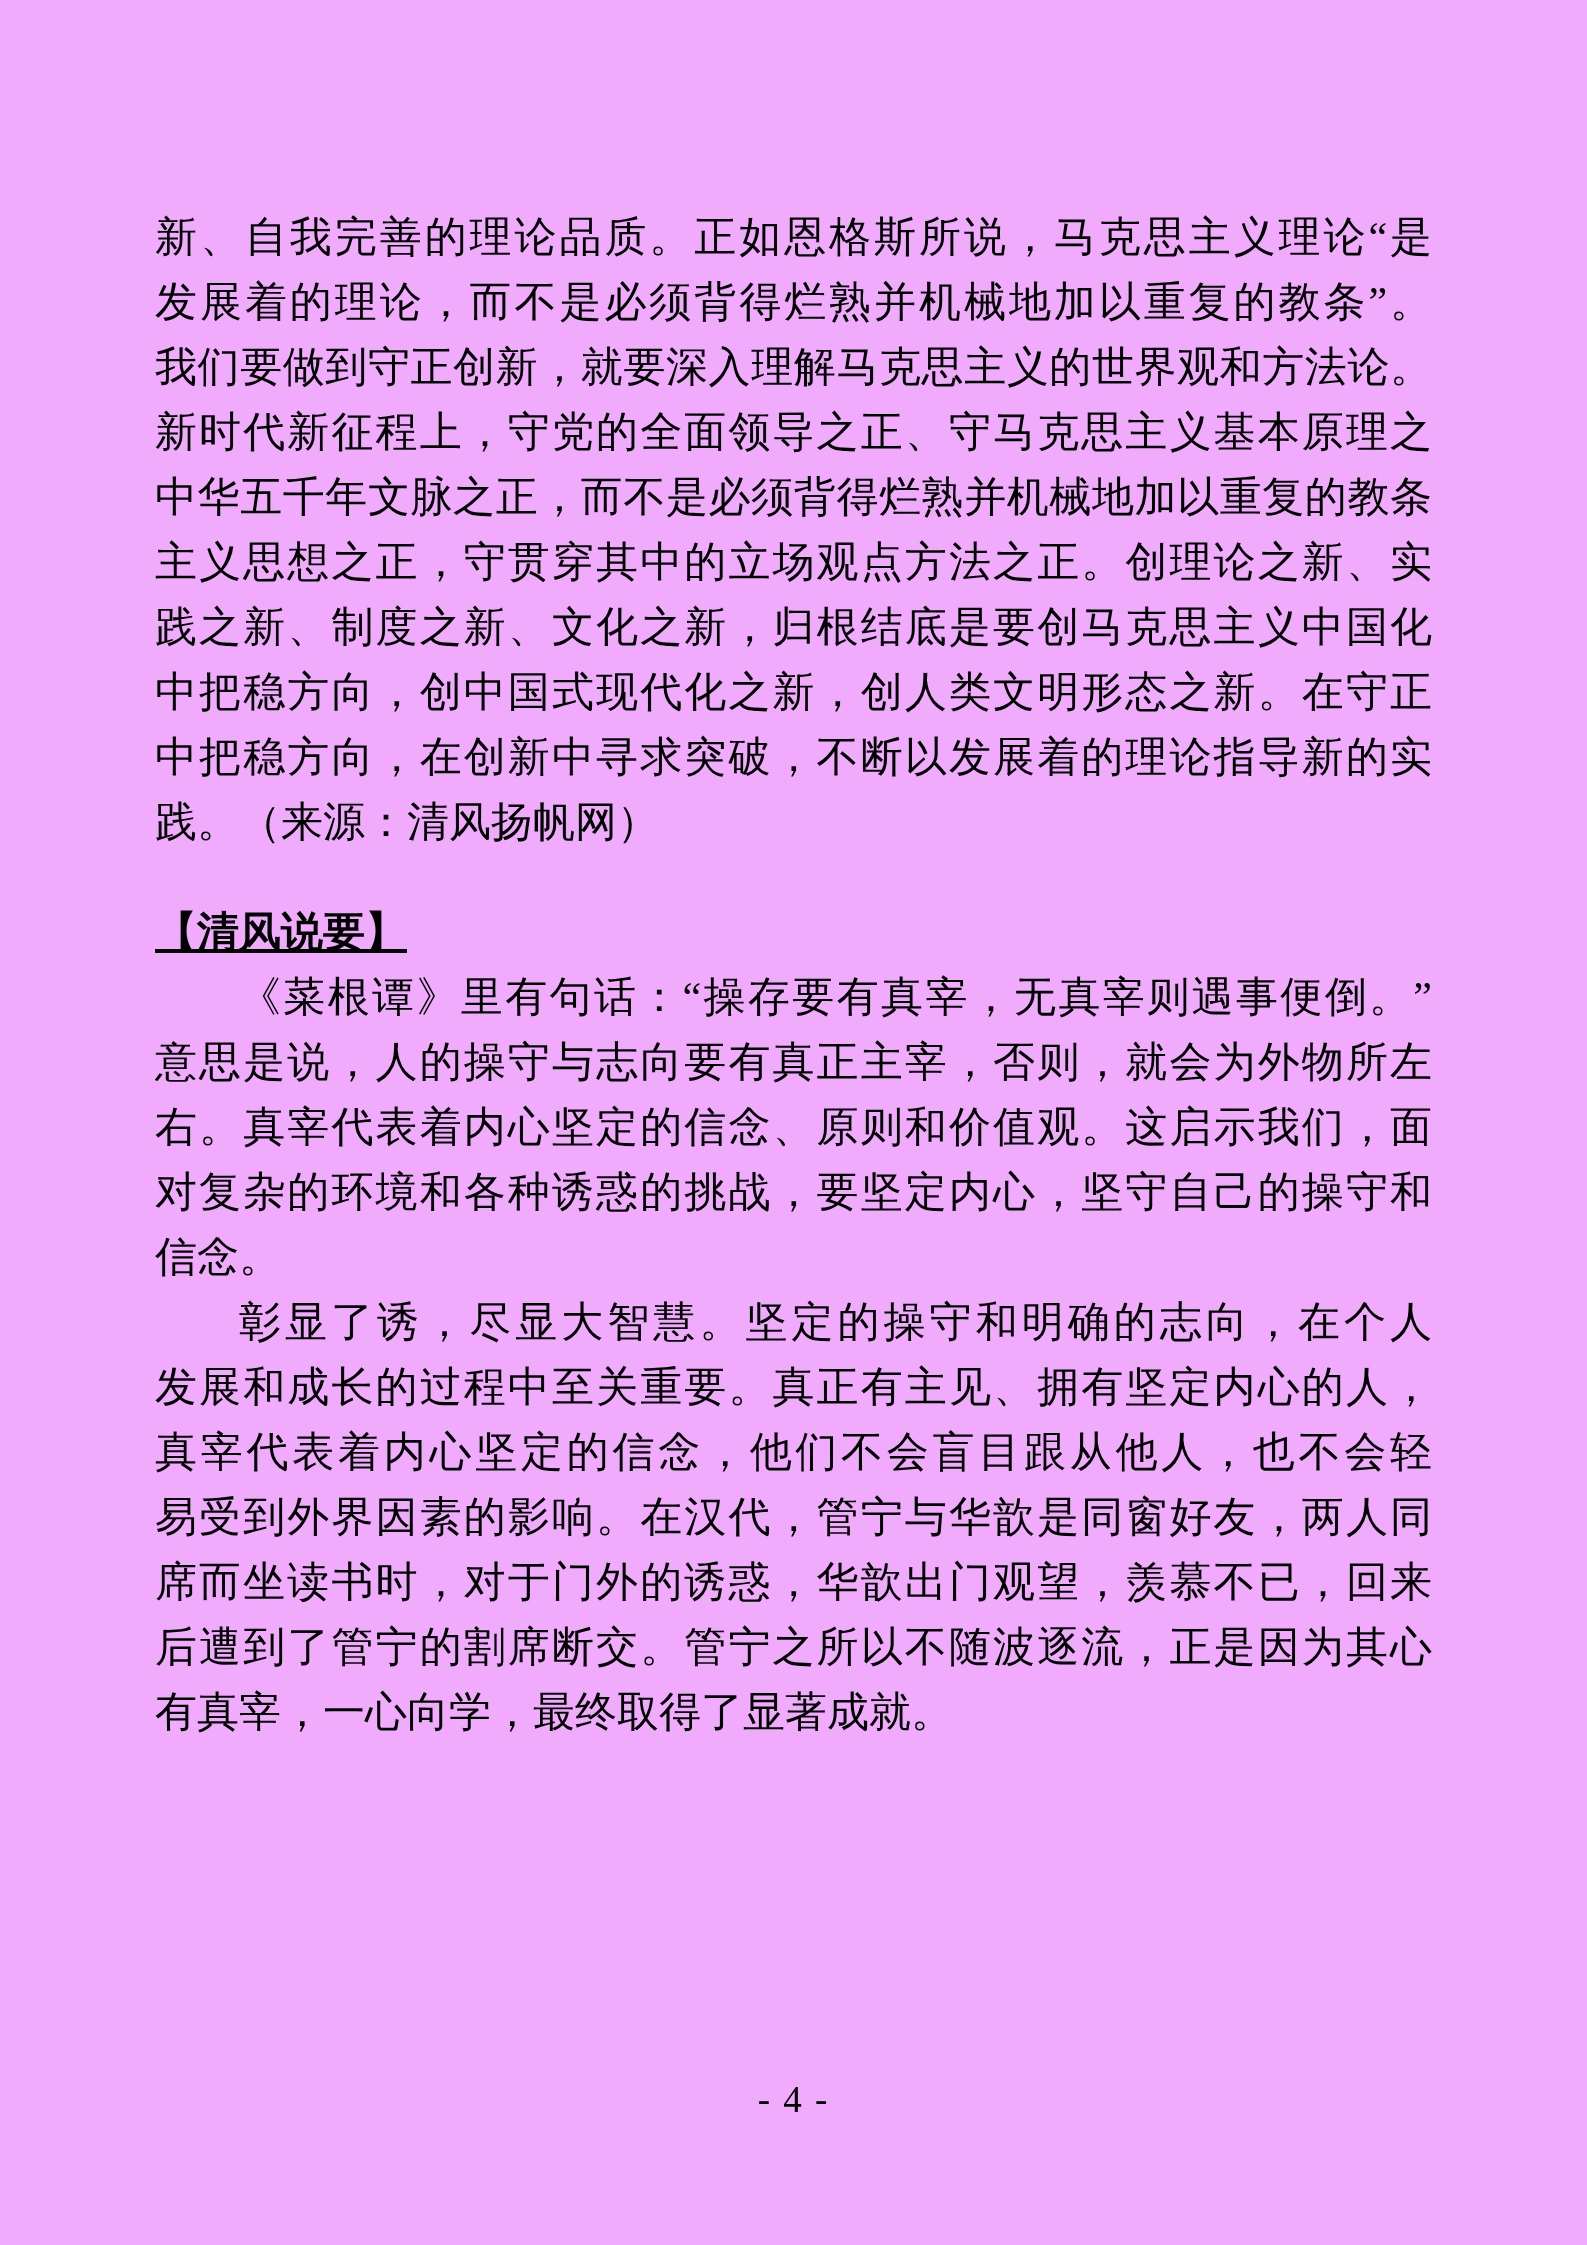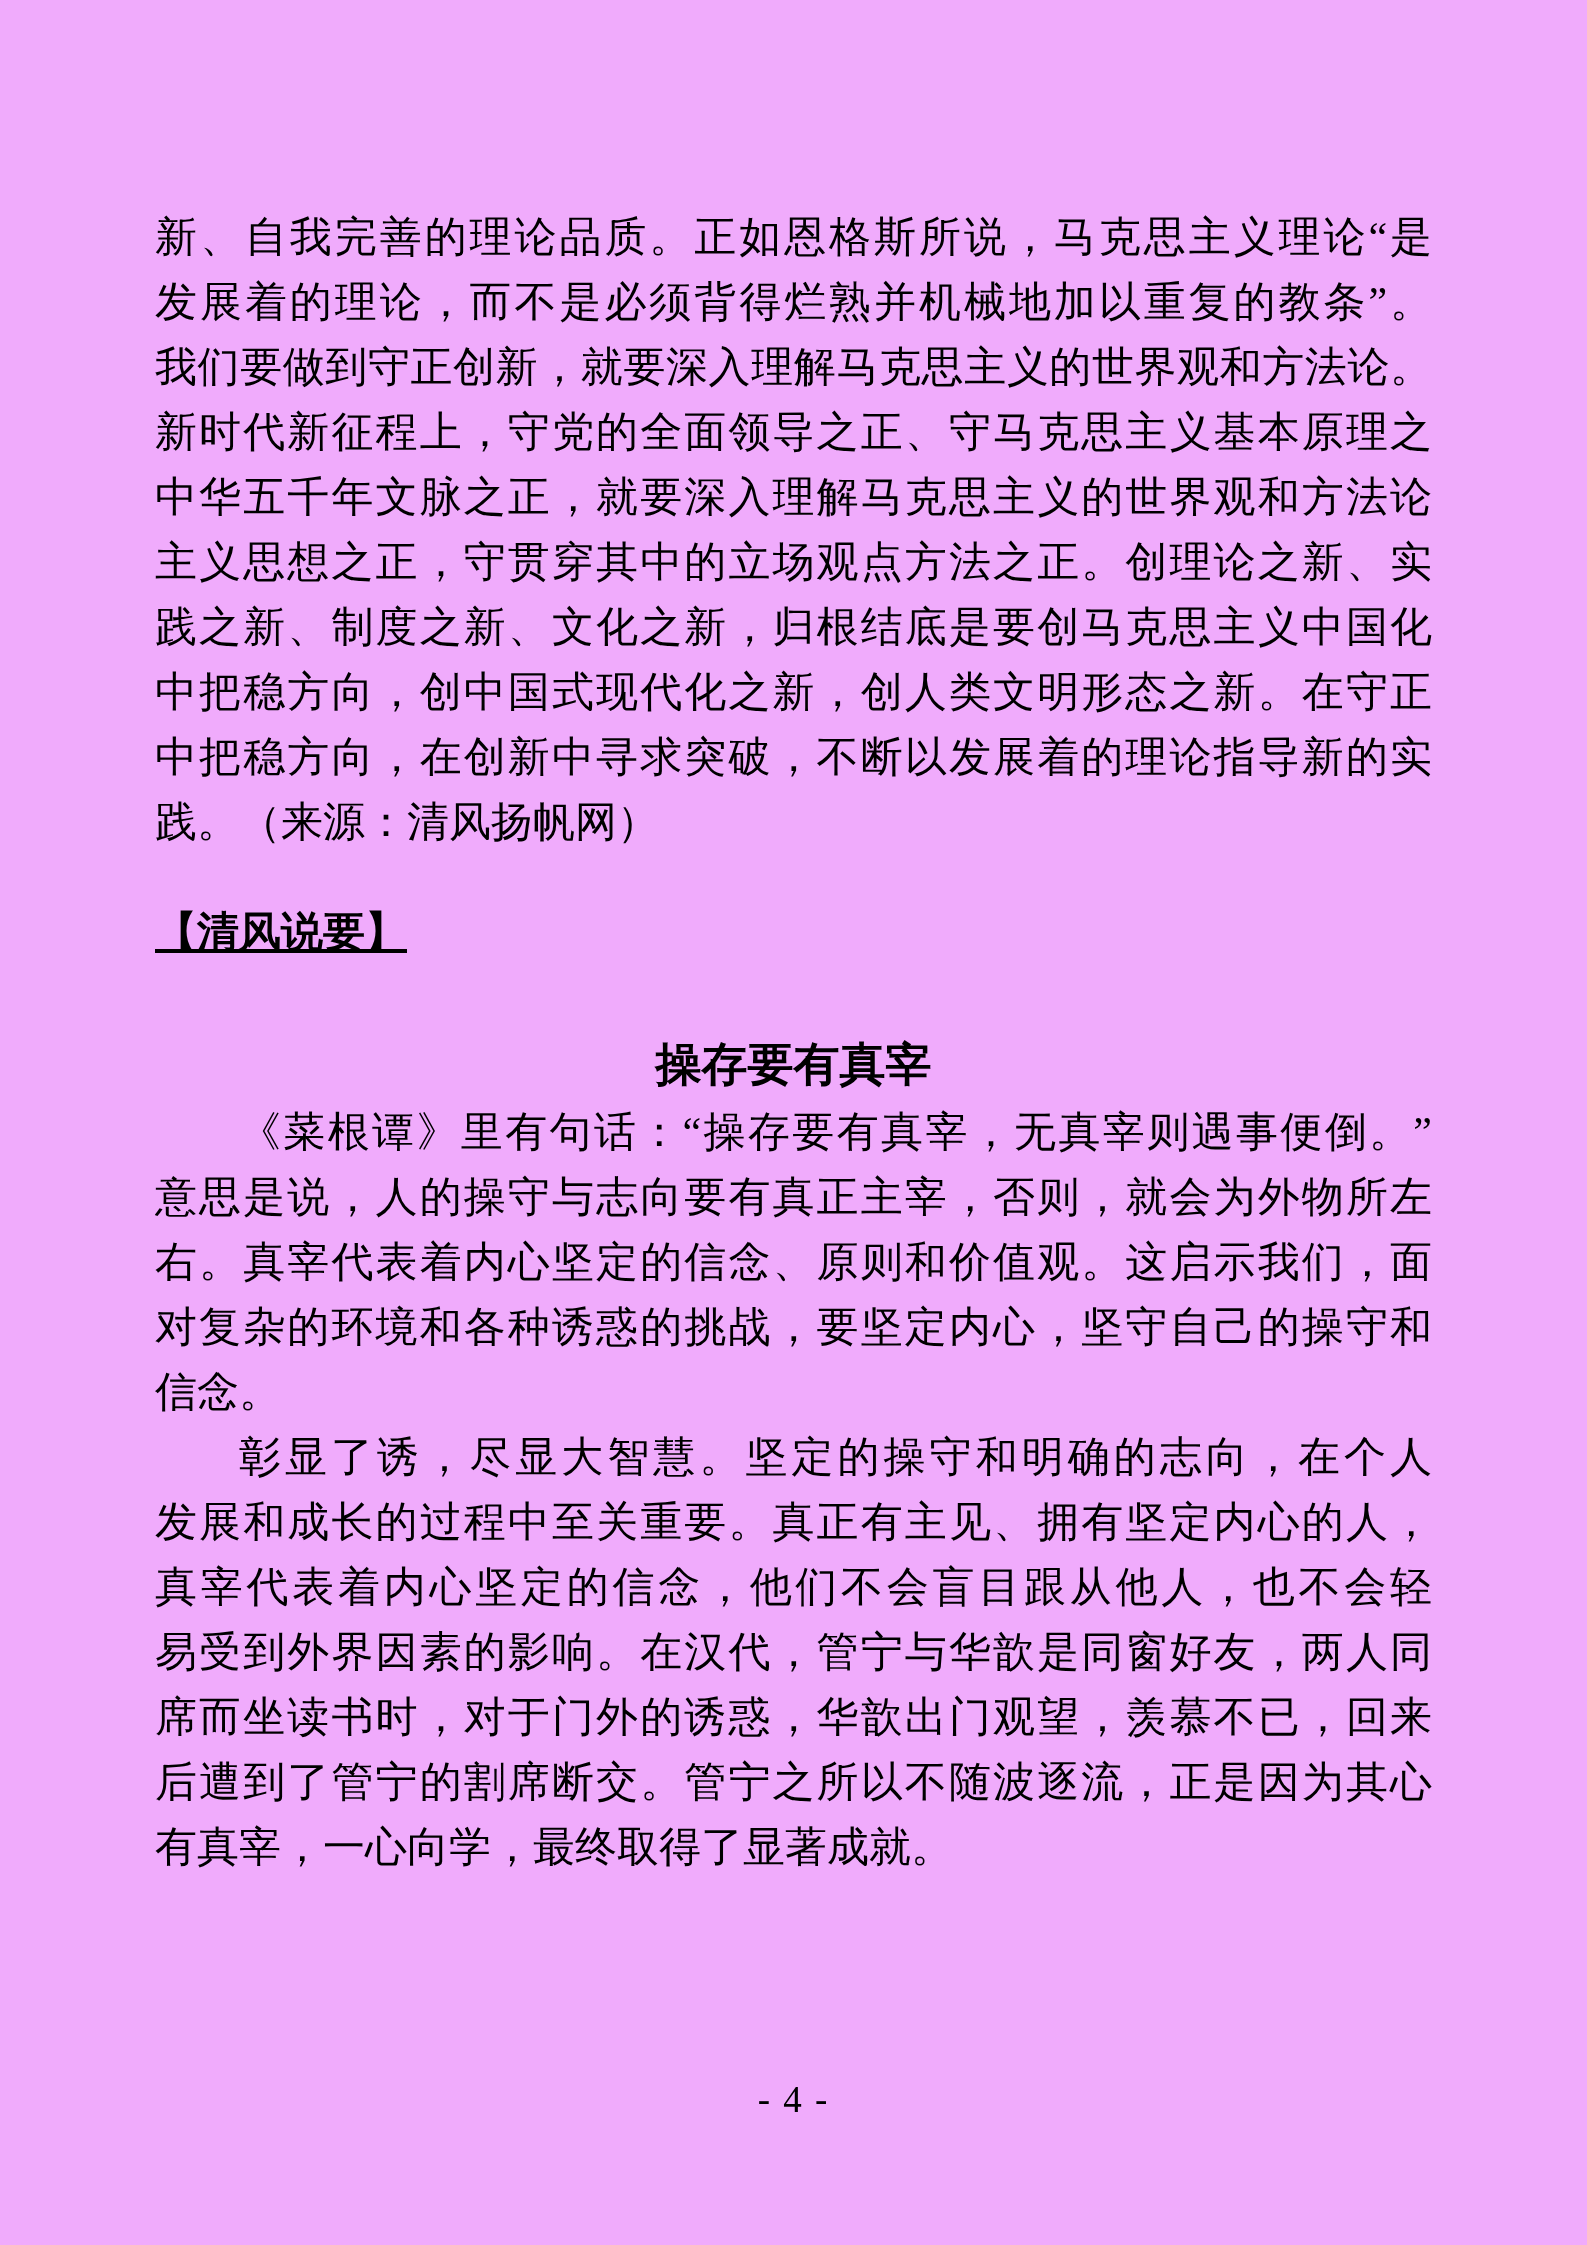--- a/index.html
+++ b/index.html
@@ -70,29 +70,28 @@
 <body>
 
 <div class="page">
   <main class="content">
     <section id="blocks">
         <div class="paragraph">
           <div class="line">新、自我完善的理论品质。正如恩格斯所说，马克思主义理论“是</div>
           <div class="line">发展着的理论，而不是必须背得烂熟并机械地加以重复的教条”。</div>
           <div class="line">我们要做到守正创新，就要深入理解马克思主义的世界观和方法论。</div>
           <div class="line">新时代新征程上，守党的全面领导之正、守马克思主义基本原理之</div>
-          <div class="line">中华五千年文脉之正，就要深入理解马克思主义的世界观和方法论</div>
+          <div class="line">中华五千年文脉之正，而不是必须背得烂熟并机械地加以重复的教条</div>
           <div class="line">主义思想之正，守贯穿其中的立场观点方法之正。创理论之新、实</div>
           <div class="line">践之新、制度之新、文化之新，归根结底是要创马克思主义中国化</div>
           <div class="line">中把稳方向，创中国式现代化之新，创人类文明形态之新。在守正</div>
           <div class="line">中把稳方向，在创新中寻求突破，不断以发展着的理论指导新的实</div>
           <div class="line line-end">践。（来源：清风扬帆网）</div>
         </div>
         <div class="section-header">【清风说要】</div>
-        <div class="essay-title">操存要有真宰</div>
         <div class="paragraph">
           <div class="line line-indent">《菜根谭》里有句话：“操存要有真宰，无真宰则遇事便倒。”</div>
           <div class="line">意思是说，人的操守与志向要有真正主宰，否则，就会为外物所左</div>
           <div class="line">右。真宰代表着内心坚定的信念、原则和价值观。这启示我们，面</div>
           <div class="line">对复杂的环境和各种诱惑的挑战，要坚定内心，坚守自己的操守和</div>
           <div class="line line-end">信念。</div>
         </div>
         <div class="paragraph">
           <div class="line line-indent">彰显了诱，尽显大智慧。坚定的操守和明确的志向，在个人</div>
           <div class="line">发展和成长的过程中至关重要。真正有主见、拥有坚定内心的人，</div>

